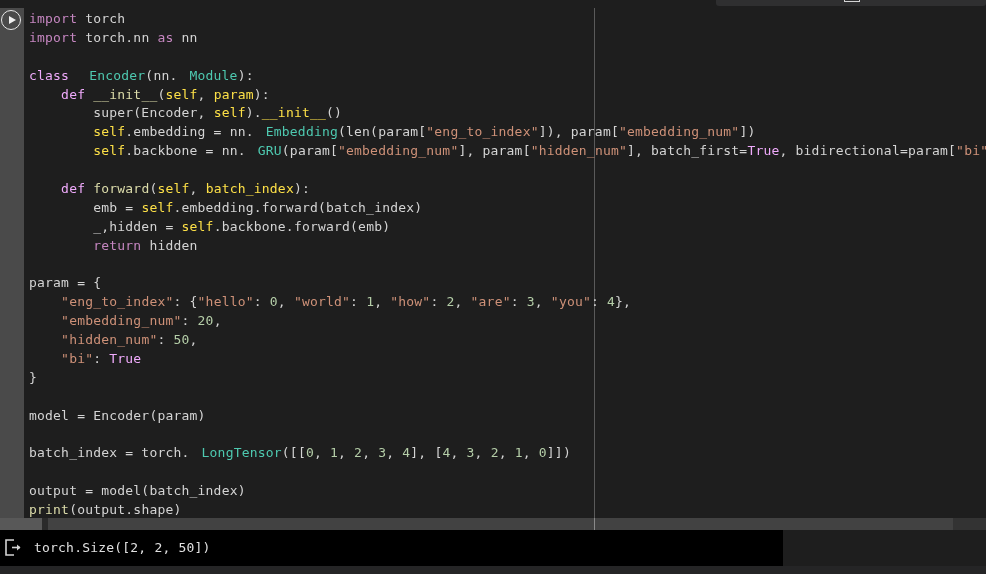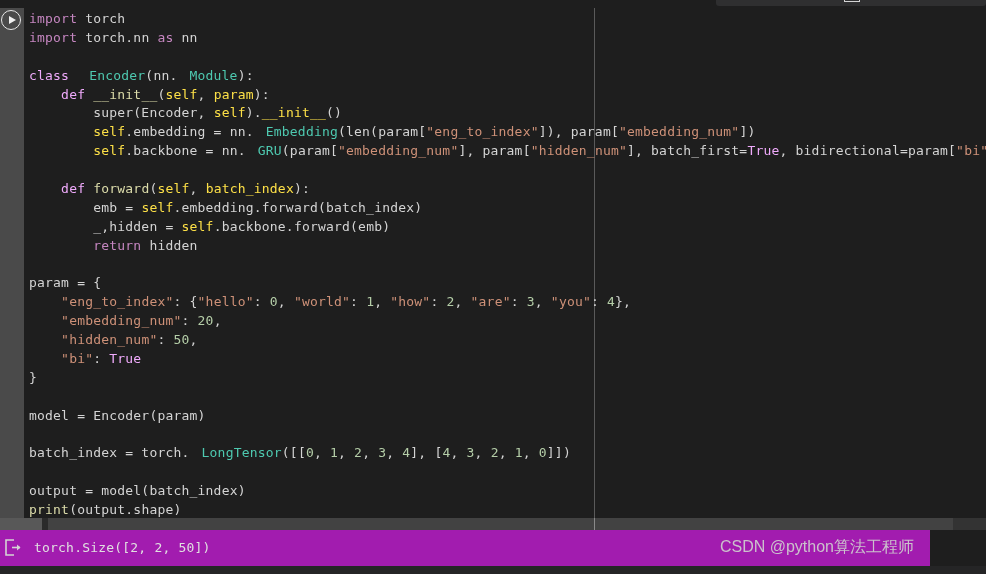--- a/index.html
+++ b/index.html
@@ -86,22 +86,22 @@
   .hscroll-thumb {
     position:absolute; left:48px; top:0; width:905px; height:12px;
     background:#424242; cursor:pointer;
   }
   .hscroll-mark {
     position:absolute; left:594px; top:0; width:1px; height:12px; background:#8a8a8a;
   }
 
   
   .output {
-    position:absolute; left:0; top:530px; width:930px; height:36px;
-    background:#a21caf;
+    position:absolute; left:0; top:530px; width:783px; height:36px;
+    background:#000000;
   }
   .out-icon {
     position:absolute; left:4px; top:9px; width:18px; height:17px;
   }
   .out-text {
     position:absolute; left:34px; top:8px;
     font-size:13px; line-height:19px; color:#e0e0e0;
     font-family:"DejaVu Sans Mono","Liberation Mono",monospace;
     letter-spacing:0.2px; white-space:pre;
   }
@@ -146,17 +146,16 @@
     <div class="hscroll-mark"></div>
   </div>
 
   <div class="output">
     <svg class="out-icon" viewBox="0 0 18 17">
       <path d="M10 1 H2 V16 H10" fill="none" stroke="#d4d4d4" stroke-width="1.6"></path>
       <path d="M8 8.5 H16" fill="none" stroke="#d4d4d4" stroke-width="1.6"></path>
       <path d="M13 5.5 L16.5 8.5 L13 11.5 Z" fill="#d4d4d4"></path>
     </svg>
     <div class="out-text">torch.Size([2, 2, 50])</div>
-    <div class="watermark">CSDN @python算法工程师</div>
   </div>
 
   <div class="bottom-strip"></div>
 </div>
 
 </body></html>

